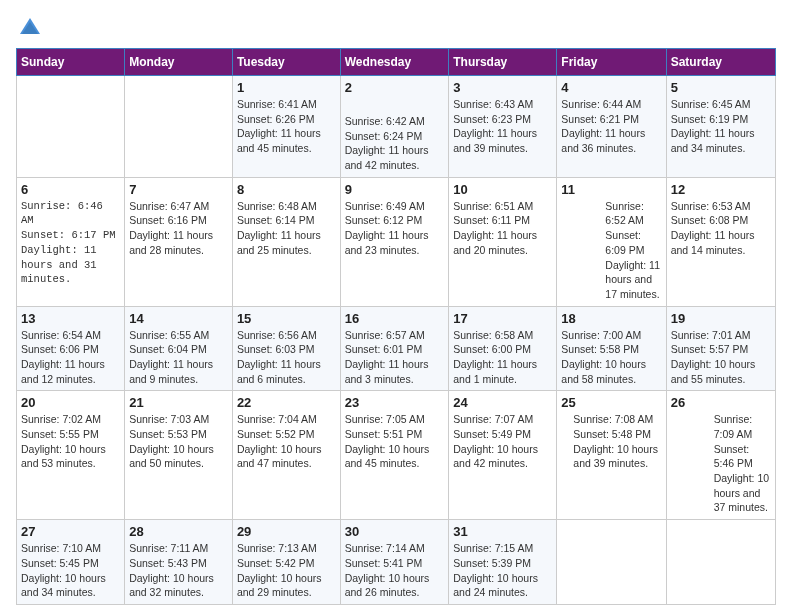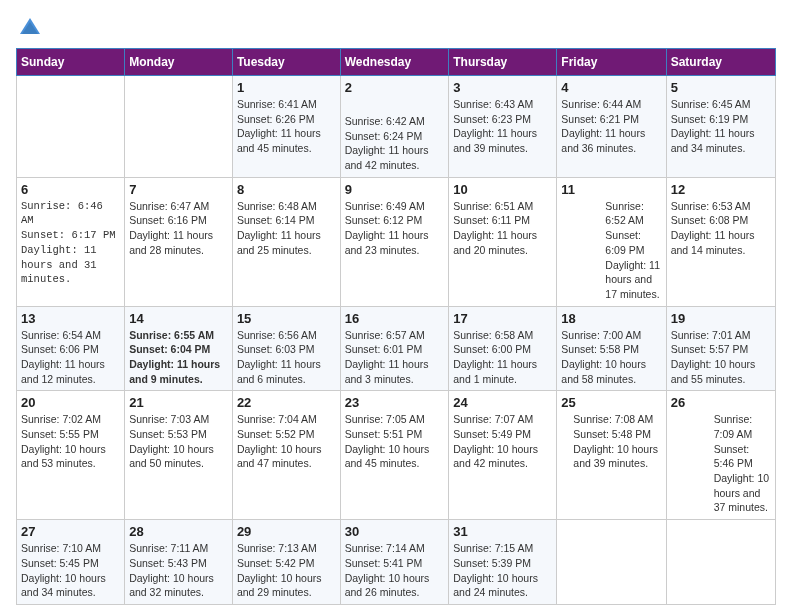--- a/index.html
+++ b/index.html
@@ -209,21 +209,21 @@
       </tr>
       <tr>
         <td>
           <span class="day-number">13</span>
           <div class="day-info" style="white-space: pre-line;">Sunrise: 6:54 AM
 Sunset: 6:06 PM
 Daylight: 11 hours and 12 minutes.</div>
         </td>
         <td>
           <span class="day-number">14</span>
-          <div class="day-info" style="white-space: pre-line; font-weight: bold;">Sunrise: 6:55 AM
+          <div class="day-info" style="white-space: pre-line;">Sunrise: 6:55 AM
 Sunset: 6:04 PM
 Daylight: 11 hours and 9 minutes.</div>
         </td>
         <td>
           <span class="day-number">15</span>
           <div class="day-info" style="white-space: pre-line;">Sunrise: 6:56 AM
 Sunset: 6:03 PM
 Daylight: 11 hours and 6 minutes.</div>
         </td>
         <td>

